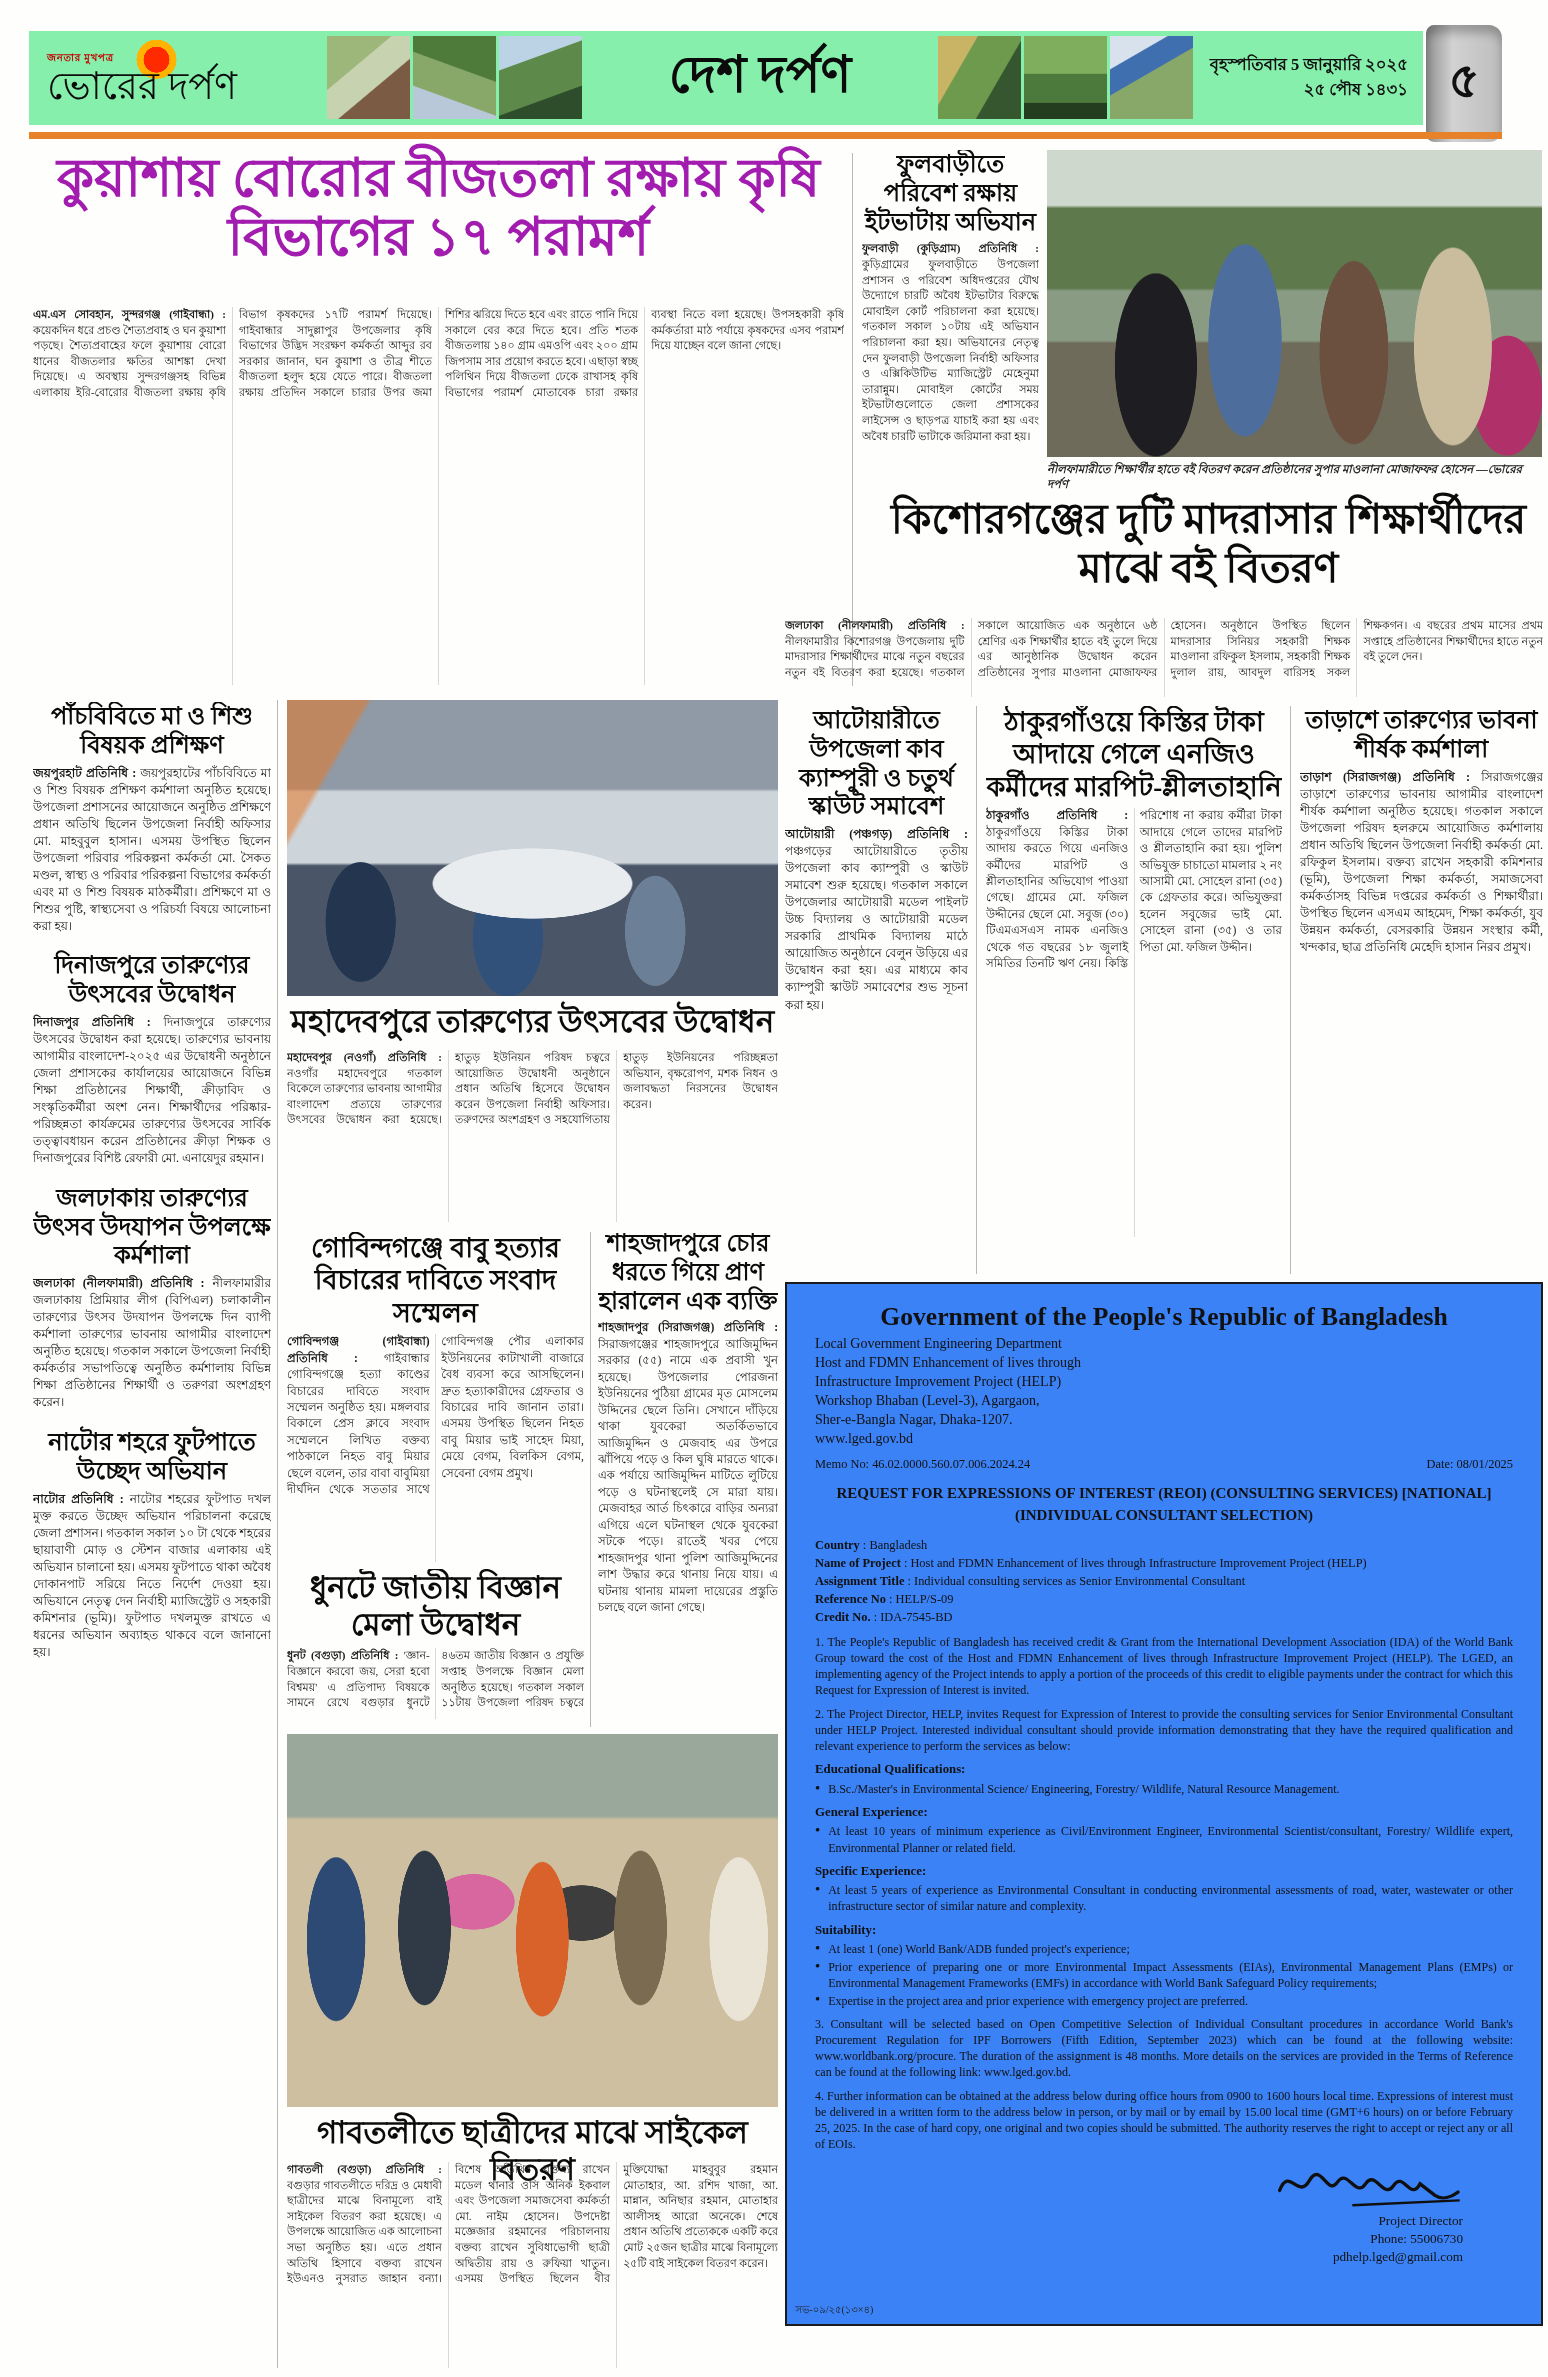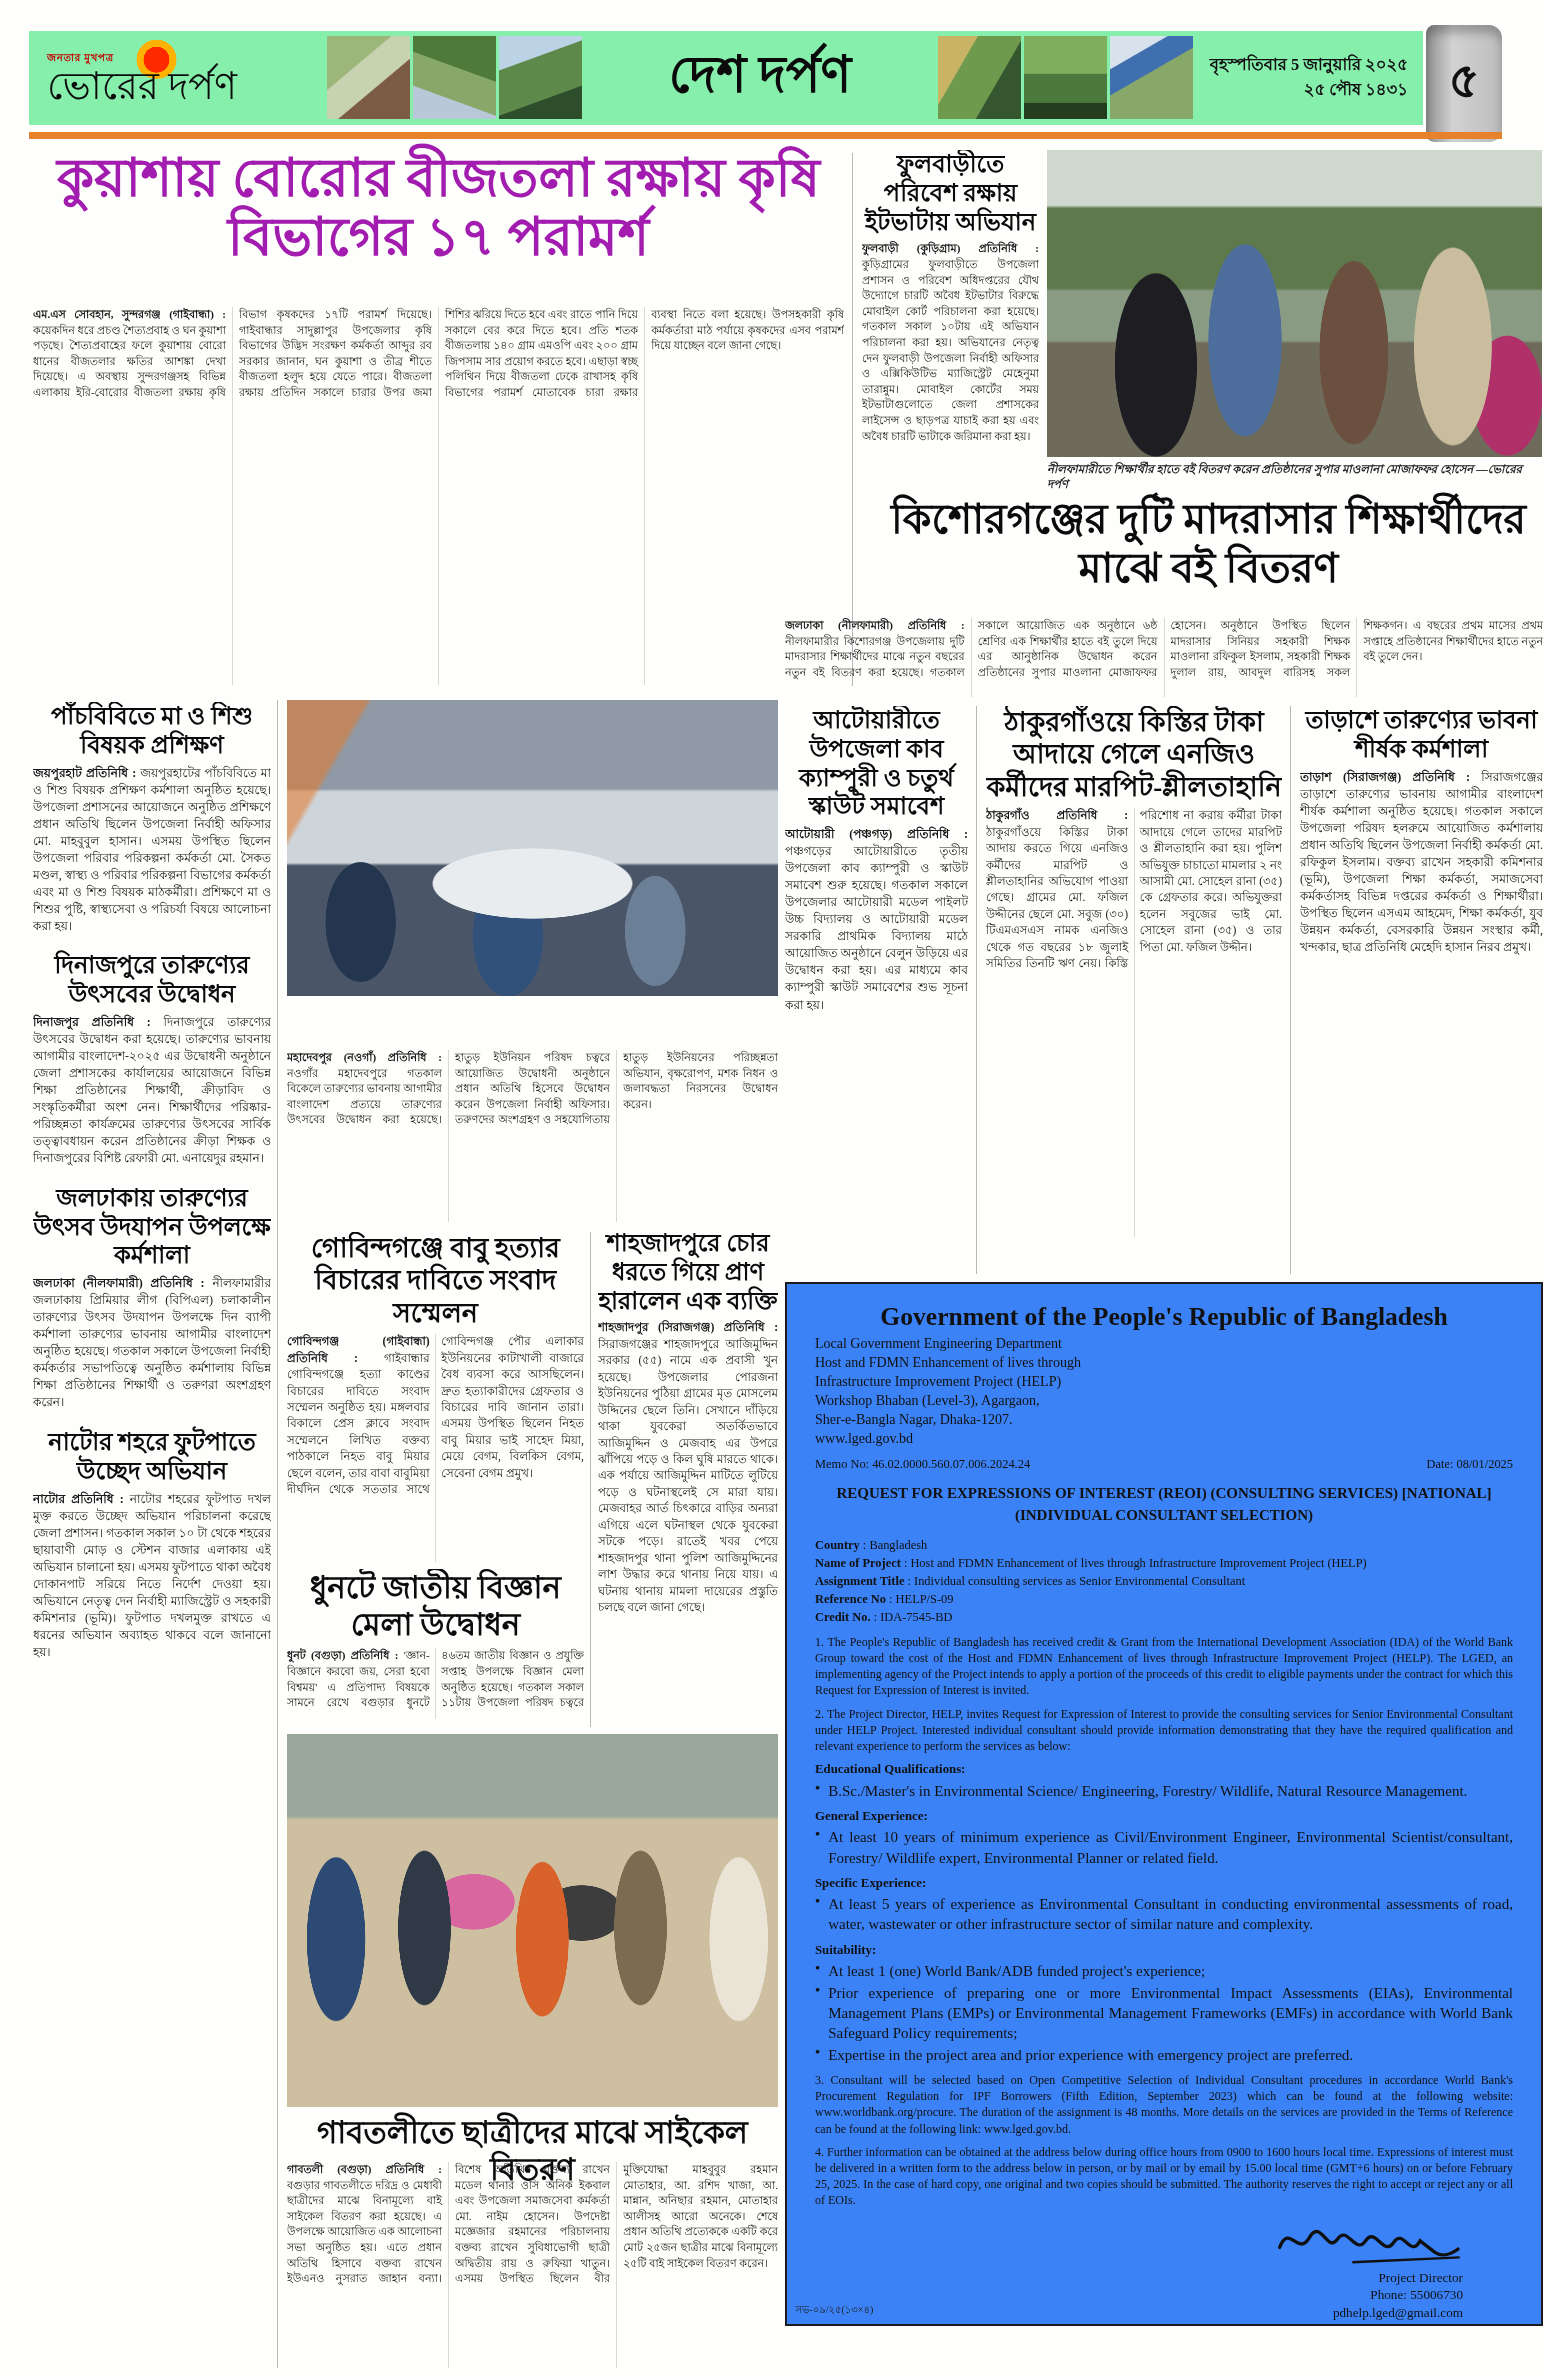--- a/index.html
+++ b/index.html
@@ -75,21 +75,21 @@
           border:2.5px solid #1b1b1b;box-sizing:border-box;padding:18px 28px 11.6px;overflow:hidden;
           font-family:"Liberation Serif", serif;}
   .n-title{font-size:25.6px;font-weight:bold;text-align:center;margin:0 0 3.3px;}
   .n-dept{font-size:14px;text-align:left;line-height:1.35;}
   .n-memo-row{display:flex;justify-content:space-between;font-size:12.4px;margin:8.3px 0 10px;}
   .n-subject{font-size:15px;font-weight:bold;text-align:center;line-height:1.5;margin-bottom:10px;}
   .n-field{font-size:12.4px;line-height:1.45;}
   .n-field b{font-weight:bold;}
   .n-para{font-size:12px;line-height:1.34;text-align:justify;margin:7.4px 0;}
   .n-h{font-size:12.8px;font-weight:bold;margin:8.3px 0 3.3px;}
-  .n-bullet{font-size:15px;line-height:1.34;text-align:justify;margin:1.7px 0;padding-left:13.2px;position:relative;}
+  .n-bullet{font-size:12px;line-height:1.34;text-align:justify;margin:1.7px 0;padding-left:13.2px;position:relative;}
   .n-bullet:before{content:"\25CF";position:absolute;left:0;top:0.8px;font-size:8.3px;}
   .n-sign{margin-top:5px;display:flex;flex-direction:column;align-items:flex-end;padding-right:50px;}
   .n-sign-text{font-size:13.2px;text-align:center;line-height:1.35;}
   .n-code{position:absolute;left:8.3px;bottom:5px;font-size:10px;color:#222;}
 </style>
 </head>
 <body>
 
 <div class="page">
 
@@ -205,20 +205,21 @@
     <div>
       <h3 class="bn-head h-30">নাটোর শহরে ফুটপাতে উচ্ছেদ অভিযান</h3>
       <p class="body" style="font-size:12px;">
         <b>নাটোর প্রতিনিধি :</b>
         <span>নাটোর শহরের ফুটপাত দখল মুক্ত করতে উচ্ছেদ অভিযান পরিচালনা করেছে জেলা প্রশাসন। গতকাল সকাল ১০ টা থেকে শহরের ছায়াবাণী মোড় ও স্টেশন বাজার এলাকায় এই অভিযান চালানো হয়। এসময় ফুটপাতে থাকা অবৈধ দোকানপাট সরিয়ে নিতে নির্দেশ দেওয়া হয়। অভিযানে নেতৃত্ব দেন নির্বাহী ম্যাজিস্ট্রেট ও সহকারী কমিশনার (ভূমি)। ফুটপাত দখলমুক্ত রাখতে এ ধরনের অভিযান অব্যাহত থাকবে বলে জানানো হয়।</span>
       </p>
     </div>
   </div>
 
   <div class="photo photo-mid" style="left:287px;top:700px;width:491px;height:296px;"></div>
+  <h2 class="bn-head h-38 abs" style="left:287px;top:1003px;width:491px;">মহাদেবপুরে তারুণ্যের উৎসবের উদ্বোধন</h2>
   <div class="abs" style="left:287px;top:1050px;width:491px;height:172px;overflow:hidden;">
     <p class="body cols-3" style="height:172px;">
       <b>মহাদেবপুর (নওগাঁ) প্রতিনিধি :</b>
       <span>নওগাঁর মহাদেবপুরে গতকাল বিকেলে তারুণ্যের ভাবনায় আগামীর বাংলাদেশ প্রত্যয়ে তারুণ্যের উৎসবের উদ্বোধন করা হয়েছে। হাতুড় ইউনিয়ন পরিষদ চত্বরে আয়োজিত উদ্বোধনী অনুষ্ঠানে প্রধান অতিথি হিসেবে উদ্বোধন করেন উপজেলা নির্বাহী অফিসার। তরুণদের অংশগ্রহণ ও সহযোগিতায় হাতুড় ইউনিয়নের পরিচ্ছন্নতা অভিযান, বৃক্ষরোপণ, মশক নিধন ও জলাবদ্ধতা নিরসনের উদ্বোধন করেন।</span>
     </p>
   </div>
 
   <div class="abs" style="left:287px;top:1232px;width:297px;height:330px;overflow:hidden;">
     <h3 class="bn-head h-34">গোবিন্দগঞ্জে বাবু হত্যার বিচারের দাবিতে সংবাদ সম্মেলন</h3>
     <p class="body cols-2" style="font-size:11.6px;height:238px;">

